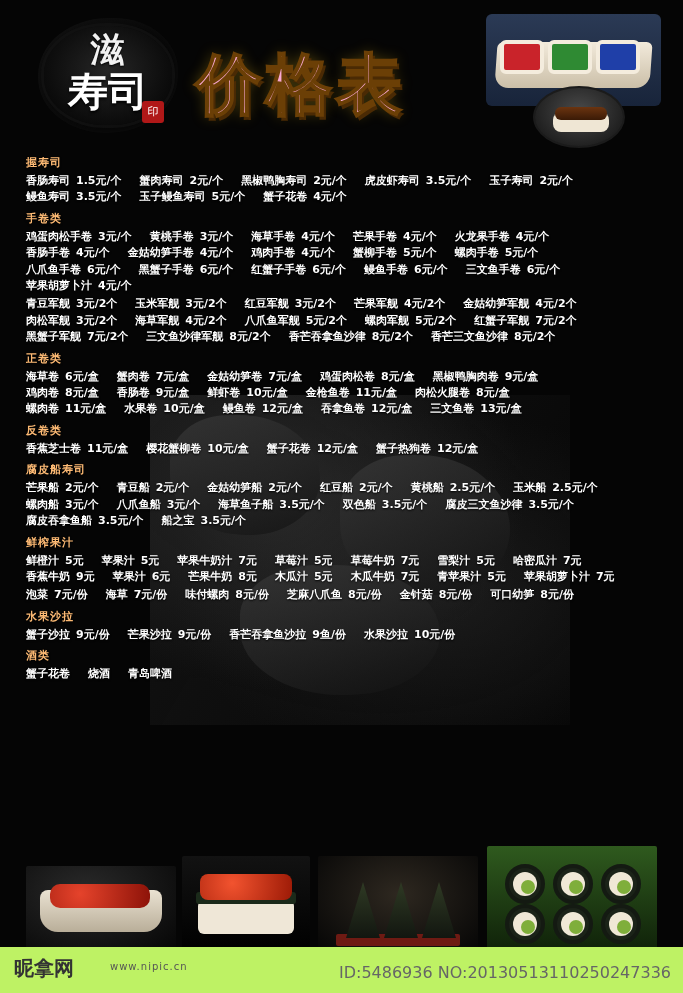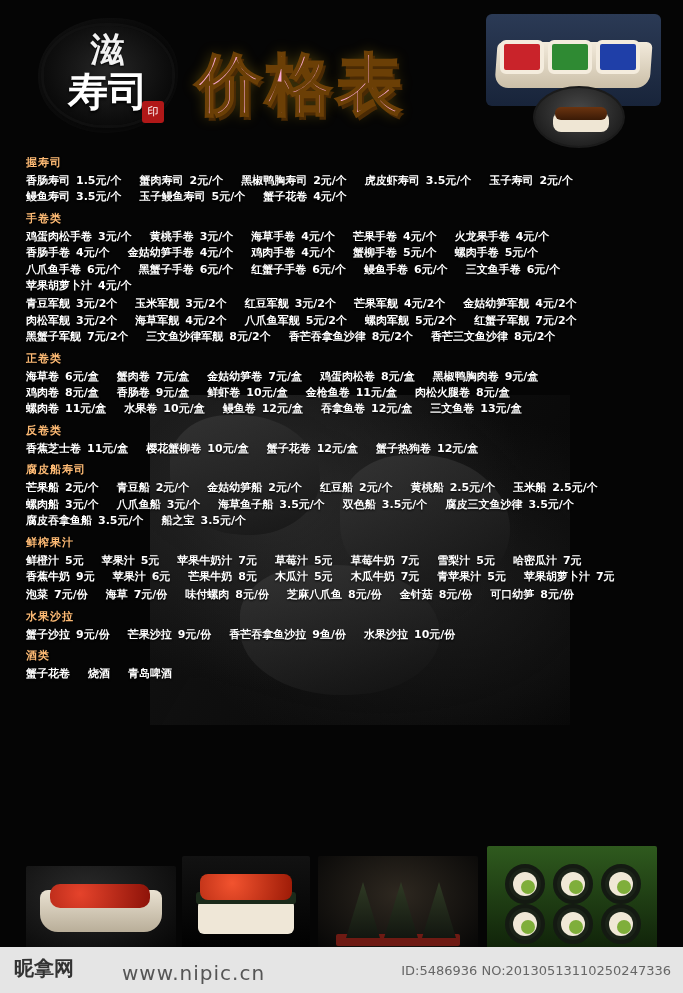--- a/index.html
+++ b/index.html
@@ -194,35 +194,35 @@
     border-radius:50%;
     background:#f0e8d6;
   }
   .ph4 .maki i::after {
     content:""; position:absolute; left:8px; top:8px; width:14px; height:14px;
     border-radius:50%; background:#7fae3a;
   }
   
   .footer {
     position:absolute; left:0; bottom:0; width:683px; height:46px;
-    background:#e5e5e5; color:#333;
+    background:#bef264; color:#333;
     z-index:5;
   }
   .footer .brand {
     position:absolute; left:14px; top:8px;
     font-family:"DejaVu Serif","Liberation Serif",serif;
     font-size:20px; font-weight:bold; color:#333;
   }
   .footer .site {
-    position:absolute; left:122px; top:14px;
-    font-size:20px; color:#555; letter-spacing:1px;
+    position:absolute; left:110px; top:14px;
+    font-size:10px; color:#555; letter-spacing:1px;
   }
   .footer .idtxt {
     position:absolute; right:12px; top:16px;
-    font-size:13px; color:#666;
+    font-size:16px; color:#666;
   }
 </style>
 </head>
 <body>
 
 <div id="page">
 
   <div class="header">
     <div class="logo">
       <div class="brush"></div>

